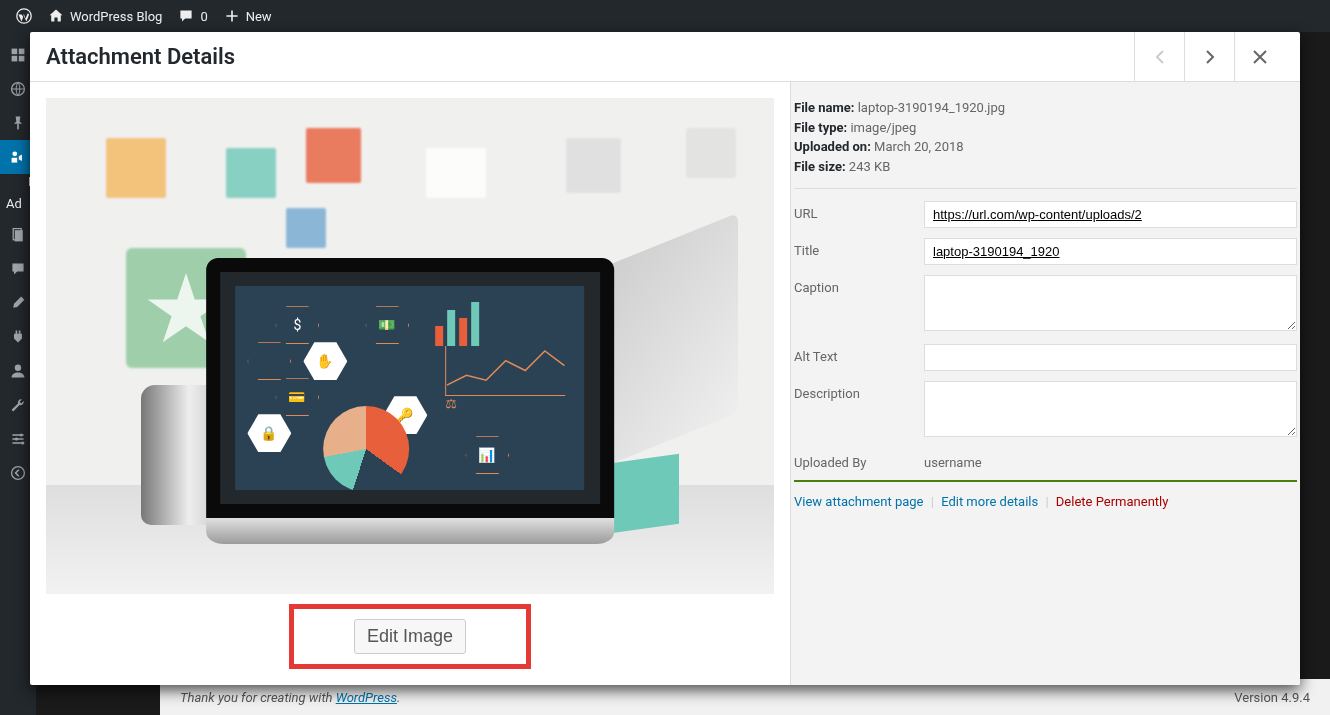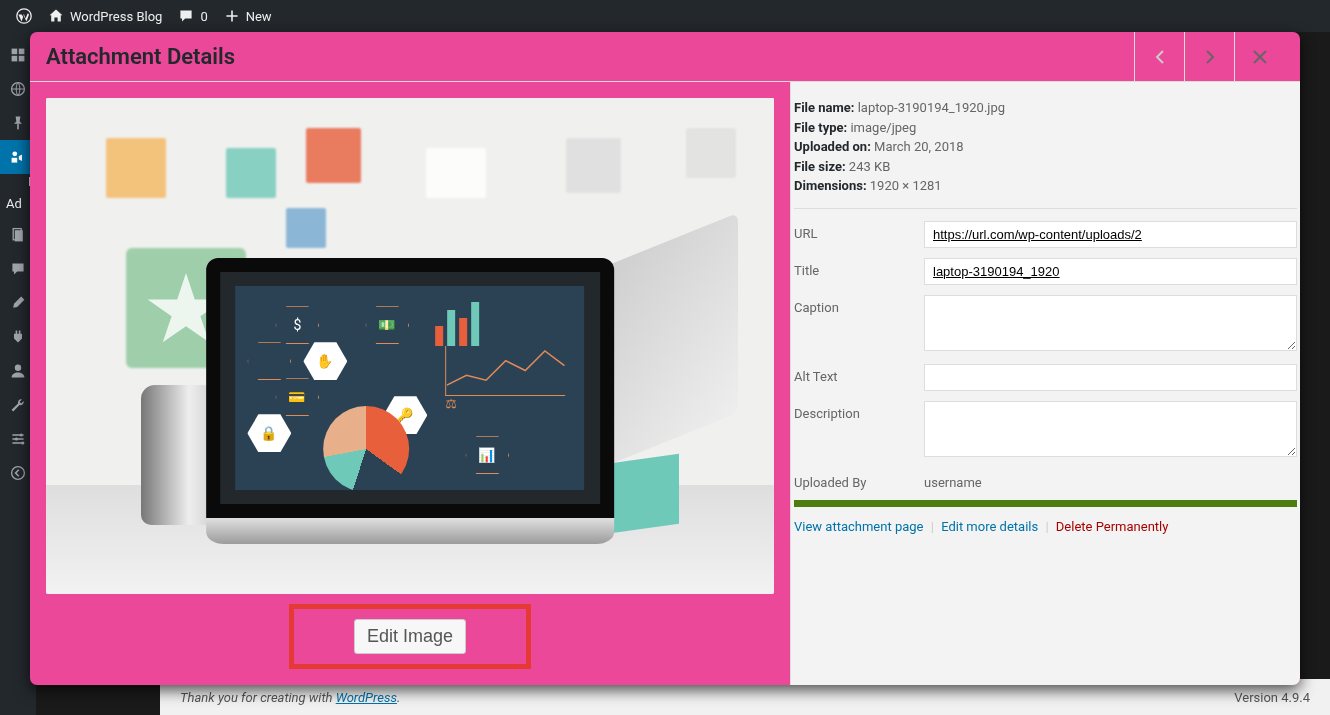--- a/index.html
+++ b/index.html
@@ -13,21 +13,21 @@
 .sidebar { position: absolute; top: 32px; left: 0; width: 36px; background: #23282d; bottom: 0; padding-top: 6px; }
 .sidebar .s-item { width: 36px; height: 34px; display: flex; align-items: center; justify-content: center; color: #a0a5aa; cursor: pointer; }
 .sidebar .s-item.active { background: #0073aa; color: #fff; }
 .sidebar .s-text { color:#eee; font-size:13px; padding-left:6px; text-align:left; width:36px; overflow:visible; white-space:nowrap; }
 
 
 .footer { position:absolute; left:160px; right:0; bottom:0; height:36px; background:#f1f1f1; color:#555; font-size:13px; font-style:italic; display:flex; align-items:center; padding:0 20px; justify-content:space-between; }
 .footer a { color:#0073aa; text-decoration:underline; }
 
 
-.modal { position: absolute; top: 32px; left: 30px; right: 30px; bottom: 30px; background: #ec4899; border-radius: 7px; box-shadow: 0 5px 15px rgba(0,0,0,.7); display:flex; flex-direction:column; overflow:hidden; }
+.modal { position: absolute; top: 32px; left: 30px; right: 30px; bottom: 30px; background: #ffffff; border-radius: 2px; box-shadow: 0 5px 15px rgba(0,0,0,.7); display:flex; flex-direction:column; overflow:hidden; }
 .modal-header { height: 50px; border-bottom: 1px solid #ddd; display:flex; align-items:center; padding:0 16px; }
 .modal-header h1 { font-size: 22px; font-weight:600; color:#23282d; flex:1; }
 .modal-nav { display:flex; }
 .modal-nav .navbtn { width:50px; height:50px; border-left:1px solid #ddd; display:flex; align-items:center; justify-content:center; cursor:pointer; color:#666; }
 .modal-nav .navbtn.disabled { color:#ccc; cursor:default; }
 .modal-body { flex:1; display:flex; overflow:hidden; }
 
 
 .media-pane { flex:1; padding:16px; display:flex; flex-direction:column; align-items:center; overflow:auto; }
 .media-img { width:100%; max-width:800px; height:530px; background:#ddd; border-radius:2px; position:relative; overflow:hidden; }
@@ -37,21 +37,21 @@
 
 .details-pane { width:510px; border-left:1px solid #ddd; background:#f3f3f3; padding:16px 3px; overflow:auto; font-size:13px; color:#666; }
 .details-pane strong { color:#23282d; }
 .meta-block { line-height:1.5; padding-bottom:12px; border-bottom:1px solid #ddd; margin-bottom:12px; }
 .field-row { display:flex; align-items:flex-start; margin-bottom:10px; }
 .field-row label { width:130px; text-align:left; padding-right:12px; padding-top:5px; color:#666; }
 .field-row .ctrl { flex:1; }
 .field-row input[type=text] { width:100%; padding:5px 8px; border:1px solid #ddd; font-size:13px; background:#fff;text-decoration:underline; }
 .field-row textarea { width:100%; height:56px; padding:5px 8px; border:1px solid #ddd; font-size:13px; background:#fff; resize:both; }
 .field-row.readonly .ctrl { padding-top:5px; }
-.actions-row { border-top:7px solid #4d7c0f; margin-top:10px; padding-top:12px; }
+.actions-row { border-top:2px solid #4d7c0f; margin-top:10px; padding-top:12px; }
 .actions-row a { color:#0073aa; text-decoration:none; }
 .actions-row .sep { color:#ccc; padding:0 4px; }
 .actions-row .del { color:#a00; }
 
 
 svg.icon { width:16px; height:16px; fill:currentColor; }
 svg.icon-lg { width:20px; height:20px; fill:currentColor; }
 
 
 .desk { position:absolute; inset:0; background:linear-gradient(#e9eaec 0%, #e9eaec 78%, #dedede 78%, #f2f2f2 100%); }
@@ -260,21 +260,20 @@
         <button class="edit-btn">Edit Image</button>
       </div>
     </div>
 
     <div class="details-pane">
       <div class="meta-block">
         <div><strong>File name:</strong> <span>laptop-3190194_1920.jpg</span></div>
         <div><strong>File type:</strong> <span>image/jpeg</span></div>
         <div><strong>Uploaded on:</strong> <span>March 20, 2018</span></div>
         <div><strong>File size:</strong> <span>243 KB</span></div>
-        <div><strong>Dimensions:</strong> <span>1920 × 1281</span></div>
       </div>
 
       <div class="field-row">
         <label>URL</label>
         <div class="ctrl"><input type="text" readonly="" value="https://url.com/wp-content/uploads/2" style=""></div>
       </div>
       <div class="field-row">
         <label>Title</label>
         <div class="ctrl"><input type="text" value="laptop-3190194_1920" style=""></div>
       </div>

